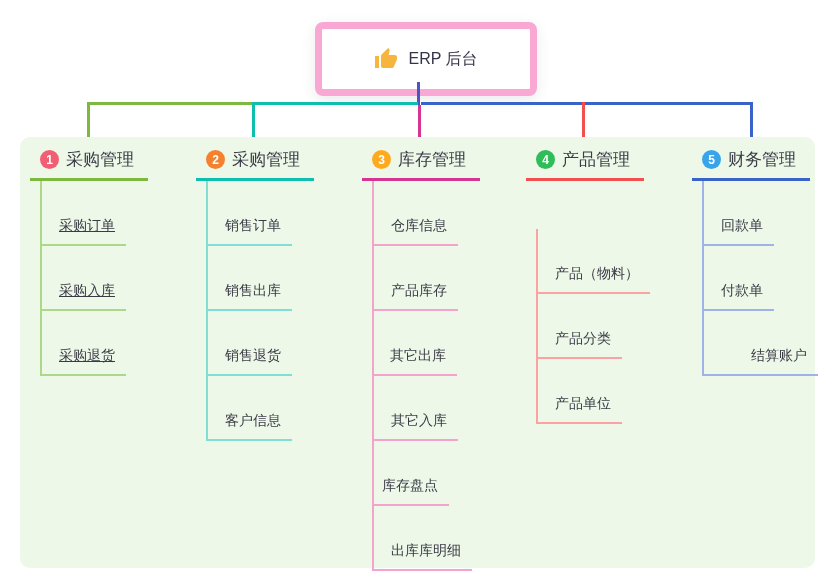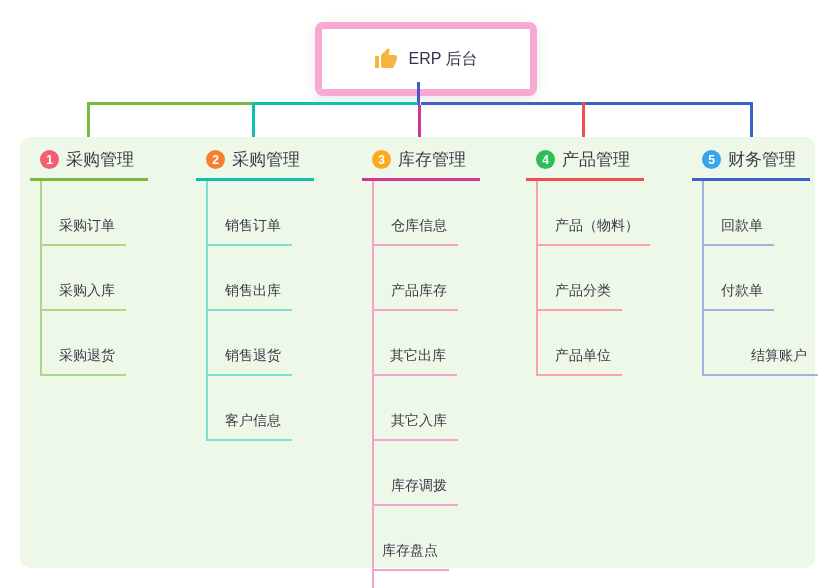--- a/index.html
+++ b/index.html
@@ -75,21 +75,21 @@
     </div>
 
   <div class="panel"></div>
 
   <div id="branches">
       <div class="branch" style="left: 30px;">
         <div class="branch-header" style="border-bottom-color: rgb(124, 185, 62);">
           <span class="num-circle" style="background: rgb(242, 94, 114);">1</span>
           <span>采购管理</span>
         </div>
-        <div class="subs" style="border-left-color: rgb(171, 217, 137);">
+        <div class="subs" style="border-left-color: rgb(171, 217, 137); text-decoration: underline;">
           <div class="sub-item" style="border-bottom-color: rgb(171, 217, 137);">采购订单</div>
           <div class="sub-item" style="border-bottom-color: rgb(171, 217, 137);">采购入库</div>
           <div class="sub-item" style="border-bottom-color: rgb(171, 217, 137);">采购退货</div>
         </div>
       </div>
       <div class="branch" style="left: 196px;">
         <div class="branch-header" style="border-bottom-color: rgb(15, 191, 174);">
           <span class="num-circle" style="background: rgb(245, 129, 46);">2</span>
           <span>采购管理</span>
         </div>
@@ -103,31 +103,30 @@
       <div class="branch" style="left: 362px;">
         <div class="branch-header" style="border-bottom-color: rgb(214, 52, 147);">
           <span class="num-circle" style="background: rgb(255, 170, 30);">3</span>
           <span>库存管理</span>
         </div>
         <div class="subs" style="border-left-color: rgb(242, 164, 205);">
           <div class="sub-item" style="border-bottom-color: rgb(242, 164, 205);">仓库信息</div>
           <div class="sub-item" style="border-bottom-color: rgb(242, 164, 205);">产品库存</div>
           <div class="sub-item" style="border-bottom-color: rgb(242, 164, 205); padding-left: 16px;">其它出库</div>
           <div class="sub-item" style="border-bottom-color: rgb(242, 164, 205);">其它入库</div>
-          <div class="sub-item" style="border-bottom-color: rgb(242, 164, 205);">库存调拨</div>
           <div class="sub-item" style="border-bottom-color: rgb(242, 164, 205); padding-left: 8px;">库存盘点</div>
           <div class="sub-item" style="border-bottom-color: rgb(242, 164, 205);">出库库明细</div>
         </div>
       </div>
       <div class="branch" style="left: 526px;">
         <div class="branch-header" style="border-bottom-color: rgb(243, 79, 79);">
           <span class="num-circle" style="background: rgb(46, 189, 89);">4</span>
           <span>产品管理</span>
         </div>
-        <div class="subs" style="border-left-color: rgb(249, 163, 163);">
+        <div class="subs" style="border-left-color: rgb(249, 163, 163); margin-top: 48px;">
           <div class="sub-item" style="border-bottom-color: rgb(249, 163, 163);">产品（物料）</div>
           <div class="sub-item" style="border-bottom-color: rgb(249, 163, 163);">产品分类</div>
           <div class="sub-item" style="border-bottom-color: rgb(249, 163, 163);">产品单位</div>
         </div>
       </div>
       <div class="branch" style="left: 692px;">
         <div class="branch-header" style="border-bottom-color: rgb(58, 99, 200);">
           <span class="num-circle" style="background: rgb(56, 165, 234);">5</span>
           <span>财务管理</span>
         </div>

